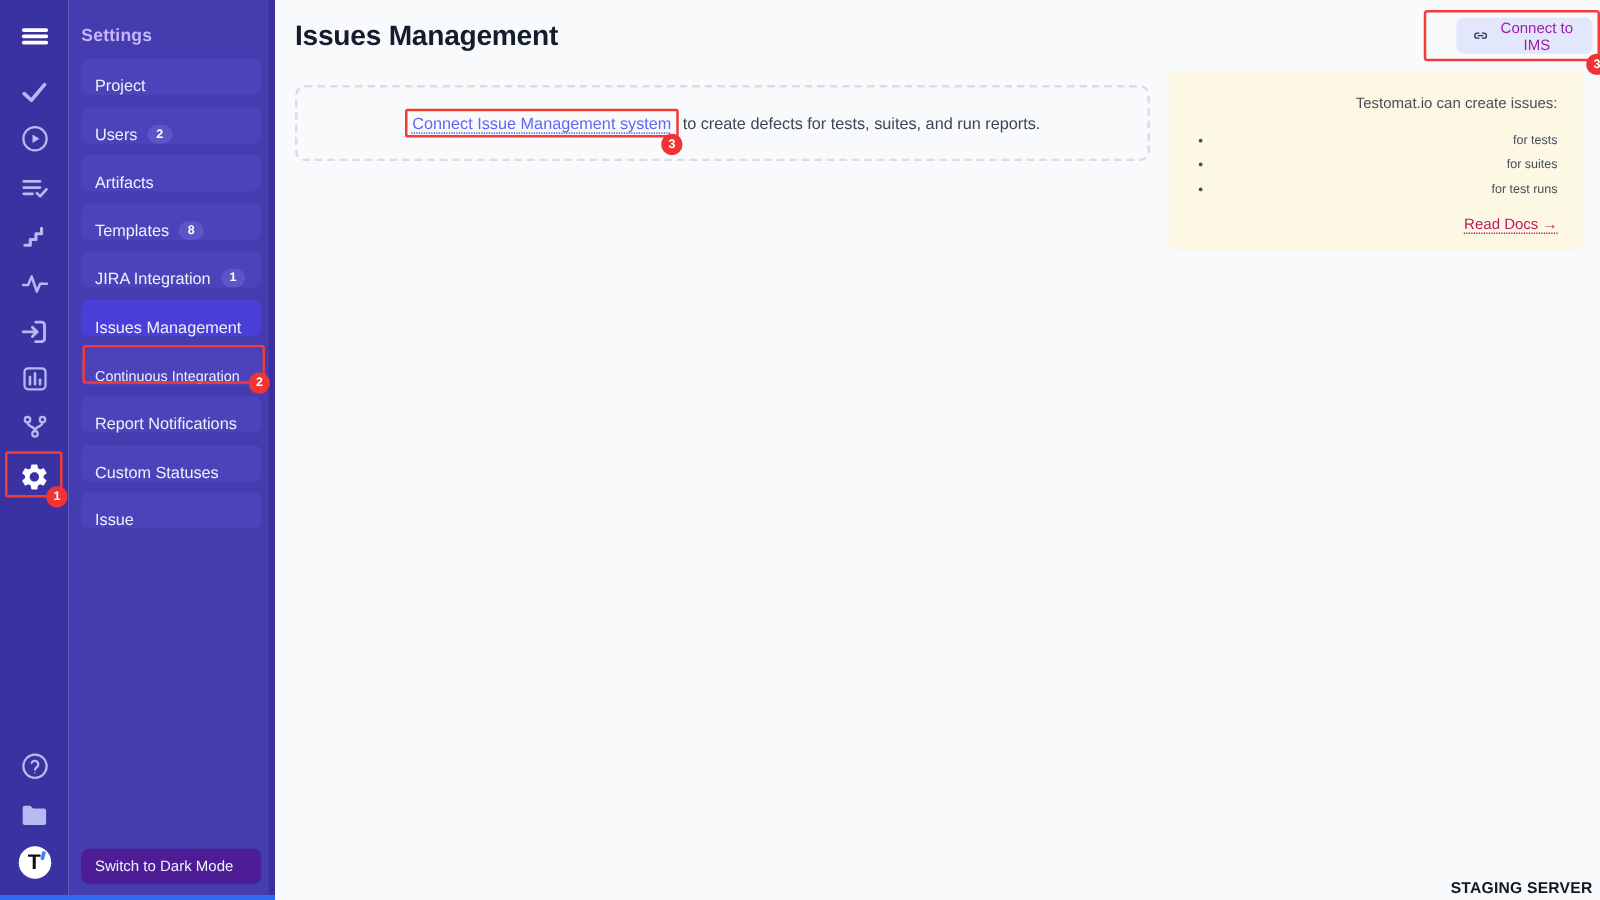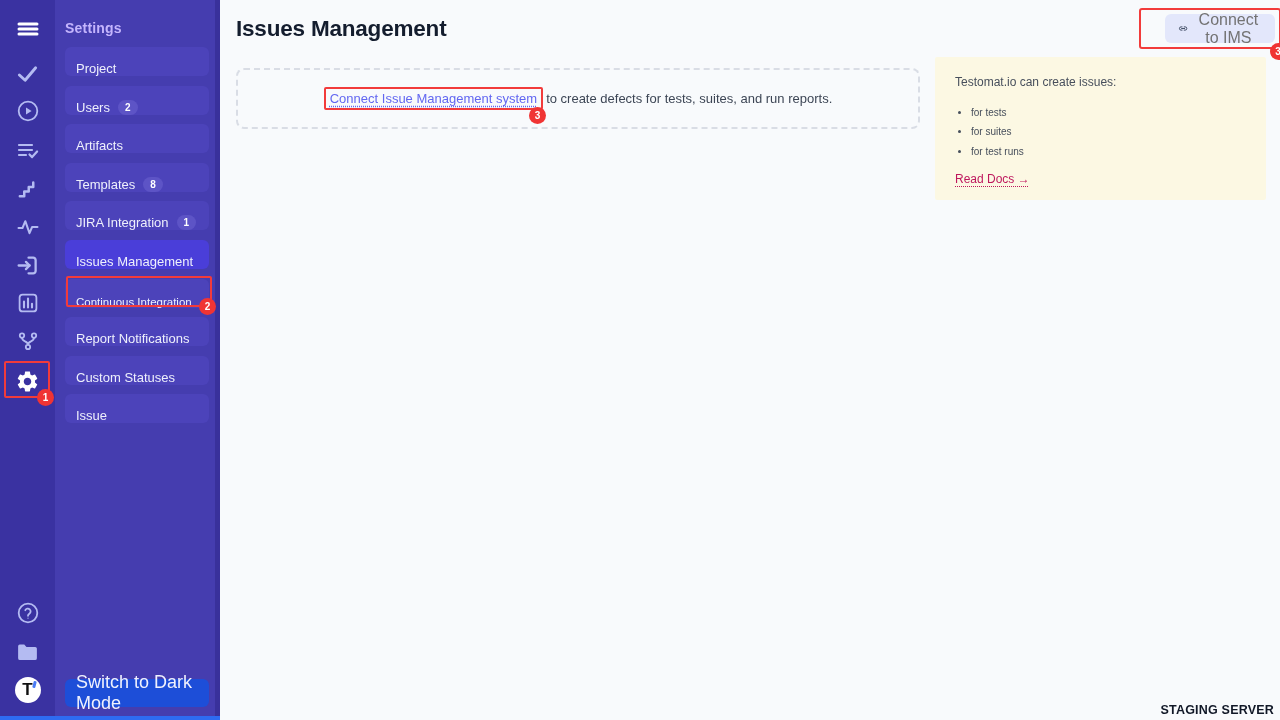--- a/index.html
+++ b/index.html
@@ -16,41 +16,41 @@
 
   
   .panel { position:absolute; left:55px; top:0; width:165px; height:716px; background:#453daf; z-index:2; }
   .panel-scrolltrack { position:absolute; right:0; top:0; width:5px; height:100%; background:#39319b; }
   .panel-title { position:absolute; left:10px; top:20px; font-size:14px; font-weight:700; color:#c4b5fd; letter-spacing:.2px; }
   .nav { position:absolute; left:10px; top:47px; width:144px; }
   .nav-item { height:29px; margin-bottom:9.6px; background:#4c43ba; border-radius:6px; display:flex; align-items:flex-end; gap:8px; padding:0 11px; cursor:pointer; }
   .nav-item.selected { background:#4a3ed9; }
   .nav-label { font-size:13px; font-weight:500; color:#eef0fc; white-space:nowrap; }
   .nav-count { background:#5d54c6; color:#fff; font-size:10px; font-weight:600; border-radius:9px; padding:1px 7px; line-height:13px; }
-  .darkmode-btn { position:absolute; left:10px; top:679px; width:144px; height:28px; background:#1d4ed8; border-radius:6px; display:flex; align-items:center; padding:0 11px; font-size:18px; font-weight:500; color:#f0f1fd; cursor:pointer; }
+  .darkmode-btn { position:absolute; left:10px; top:679px; width:144px; height:28px; background:#4c1d95; border-radius:6px; display:flex; align-items:center; padding:0 11px; font-size:12px; font-weight:500; color:#f0f1fd; cursor:pointer; }
   .bottom-strip { position:absolute; left:0; top:716px; width:220px; height:4px; background:#2e6bf2; z-index:3; }
 
   
   .main { position:absolute; left:220px; top:0; width:1060px; height:720px; background:#f8fafc; }
   .page-title { position:absolute; left:16px; top:16px; font-size:22.5px; font-weight:700; color:#141d2e; letter-spacing:-.2px; }
 
   .dashed-box { position:absolute; left:16px; top:68px; width:684px; height:61px; border:2px dashed #d9dde5; border-radius:8px; display:flex; align-items:center; justify-content:center; }
   .sentence { font-size:13px; color:#3d4655; display:flex; align-items:center; }
   .link-annot { position:relative; border:2.5px solid #f23b3b; border-radius:2px; padding:2px 4px; }
   .ims-link { color:#6267f1; font-size:13px; text-decoration:underline dotted; text-underline-offset:3px; cursor:pointer; white-space:nowrap; }
   .after-link { margin-left:3px; white-space:nowrap; }
 
-  .info-panel { position:absolute; left:715px; top:57px; width:331px; height:143px; background:#fcf8e3; border-radius:2px; padding:18px 20px; }
+  .info-panel { position:absolute; left:715px; top:57px; width:331px; height:143px; background:#fcf8e3; border-radius:2px; padding:18px 20px;text-align:right; }
   .info-title { font-size:12px; color:#474f5c; }
   .info-list { margin:14px 0 0 0; padding-left:16px; list-style:disc; }
   .info-list li { font-size:10px; color:#474f5c; line-height:19.3px; }
   .read-docs { display:inline-block; margin-top:11px; font-size:12px; color:#be185d; text-decoration:underline dotted; text-underline-offset:3px; cursor:pointer; }
 
   .ims-btn-annot { position:absolute; left:919px; top:8px; border:2.5px solid #f23b3b; border-radius:3px; padding:4px; }
-  .ims-btn { height:29px; background:#e3e7fb; border:none; border-radius:6px; display:flex; align-items:center; gap:7px; padding:0 13px; font-family:inherit; font-size:16px; font-weight:500; color:#737373; cursor:pointer;margin-left:20px; }
+  .ims-btn { height:29px; background:#e3e7fb; border:none; border-radius:6px; display:flex; align-items:center; gap:7px; padding:0 13px; font-family:inherit; font-size:12px; font-weight:500; color:#a21caf; cursor:pointer;margin-left:20px; }
 
   .staging { position:absolute; right:6px; bottom:3px; font-size:12.5px; font-weight:800; color:#111827; letter-spacing:.2px; }
 
   
   .annot-box { position:absolute; border:2.5px solid #f23b3b; border-radius:2px; z-index:10; pointer-events:none; }
   .annot-badge { position:absolute; width:17px; height:17px; border-radius:50%; background:#f03434; color:#fff; font-size:10px; font-weight:700; display:flex; align-items:center; justify-content:center; z-index:11; }
   .badge-br { right:-6px; bottom:-10px; }
   .badge-link { right:-5px; bottom:-16px; }
   .badge-btn { right:-8px; bottom:-13px; }
 </style>

